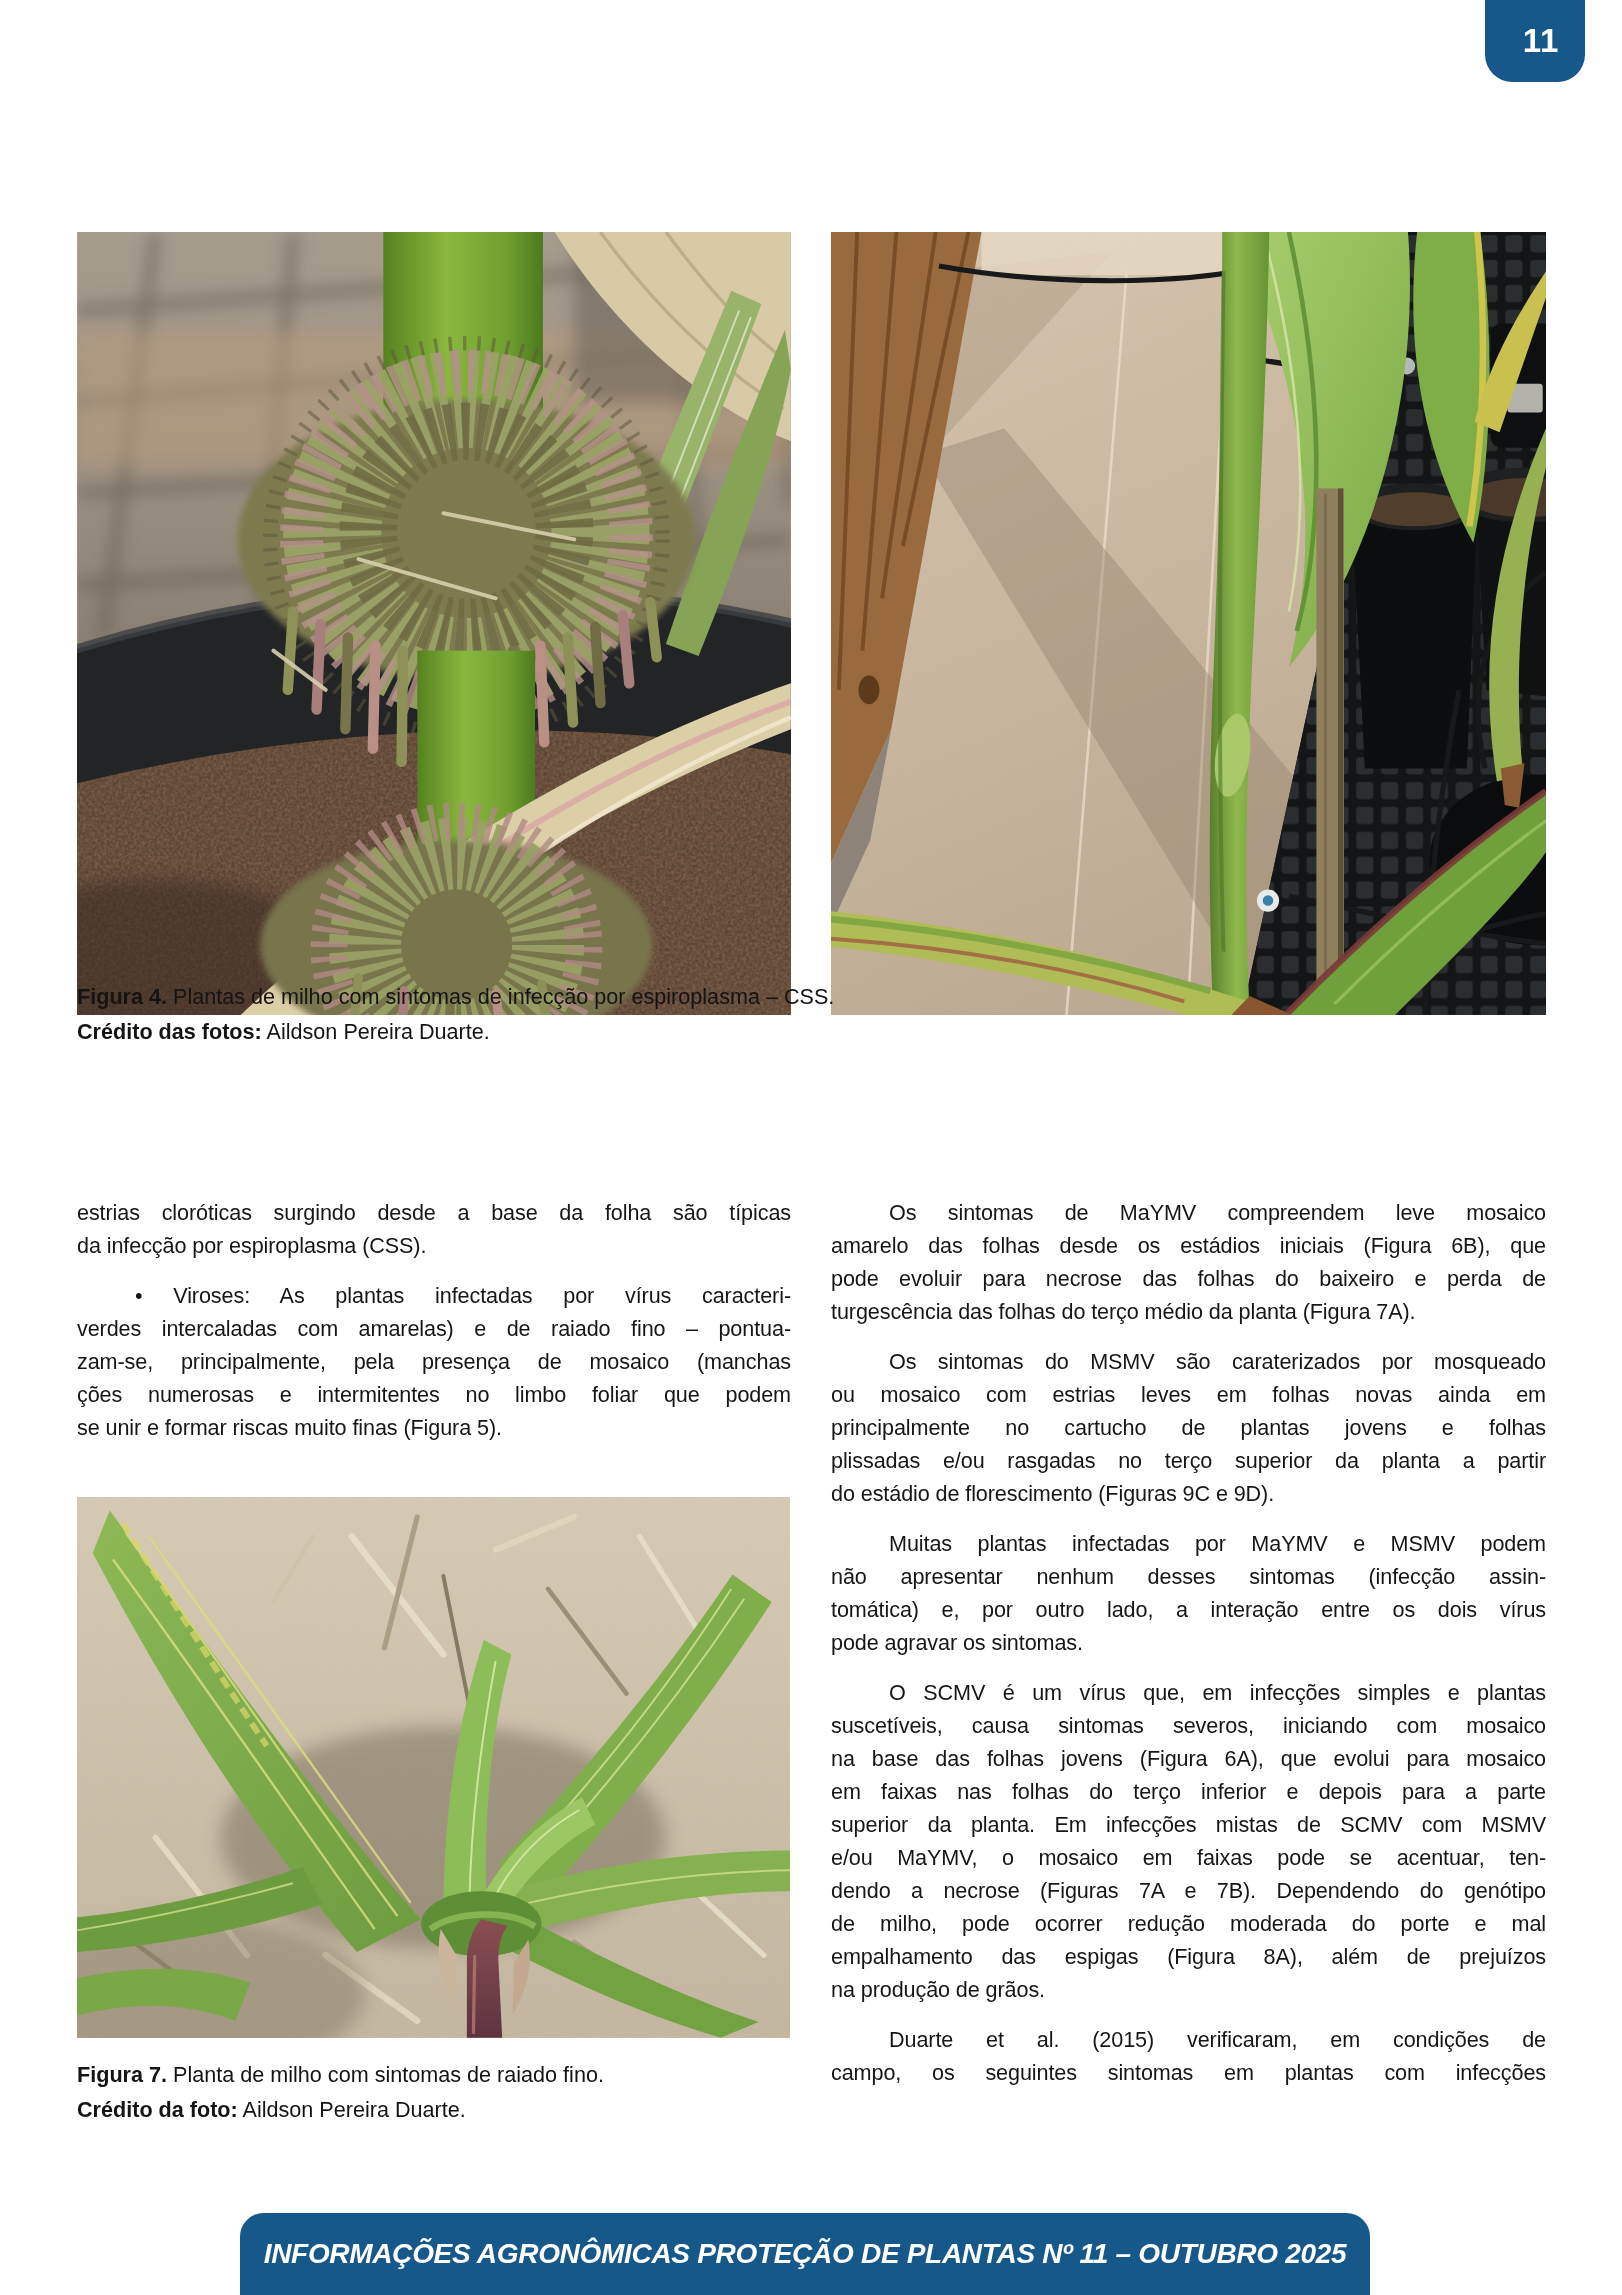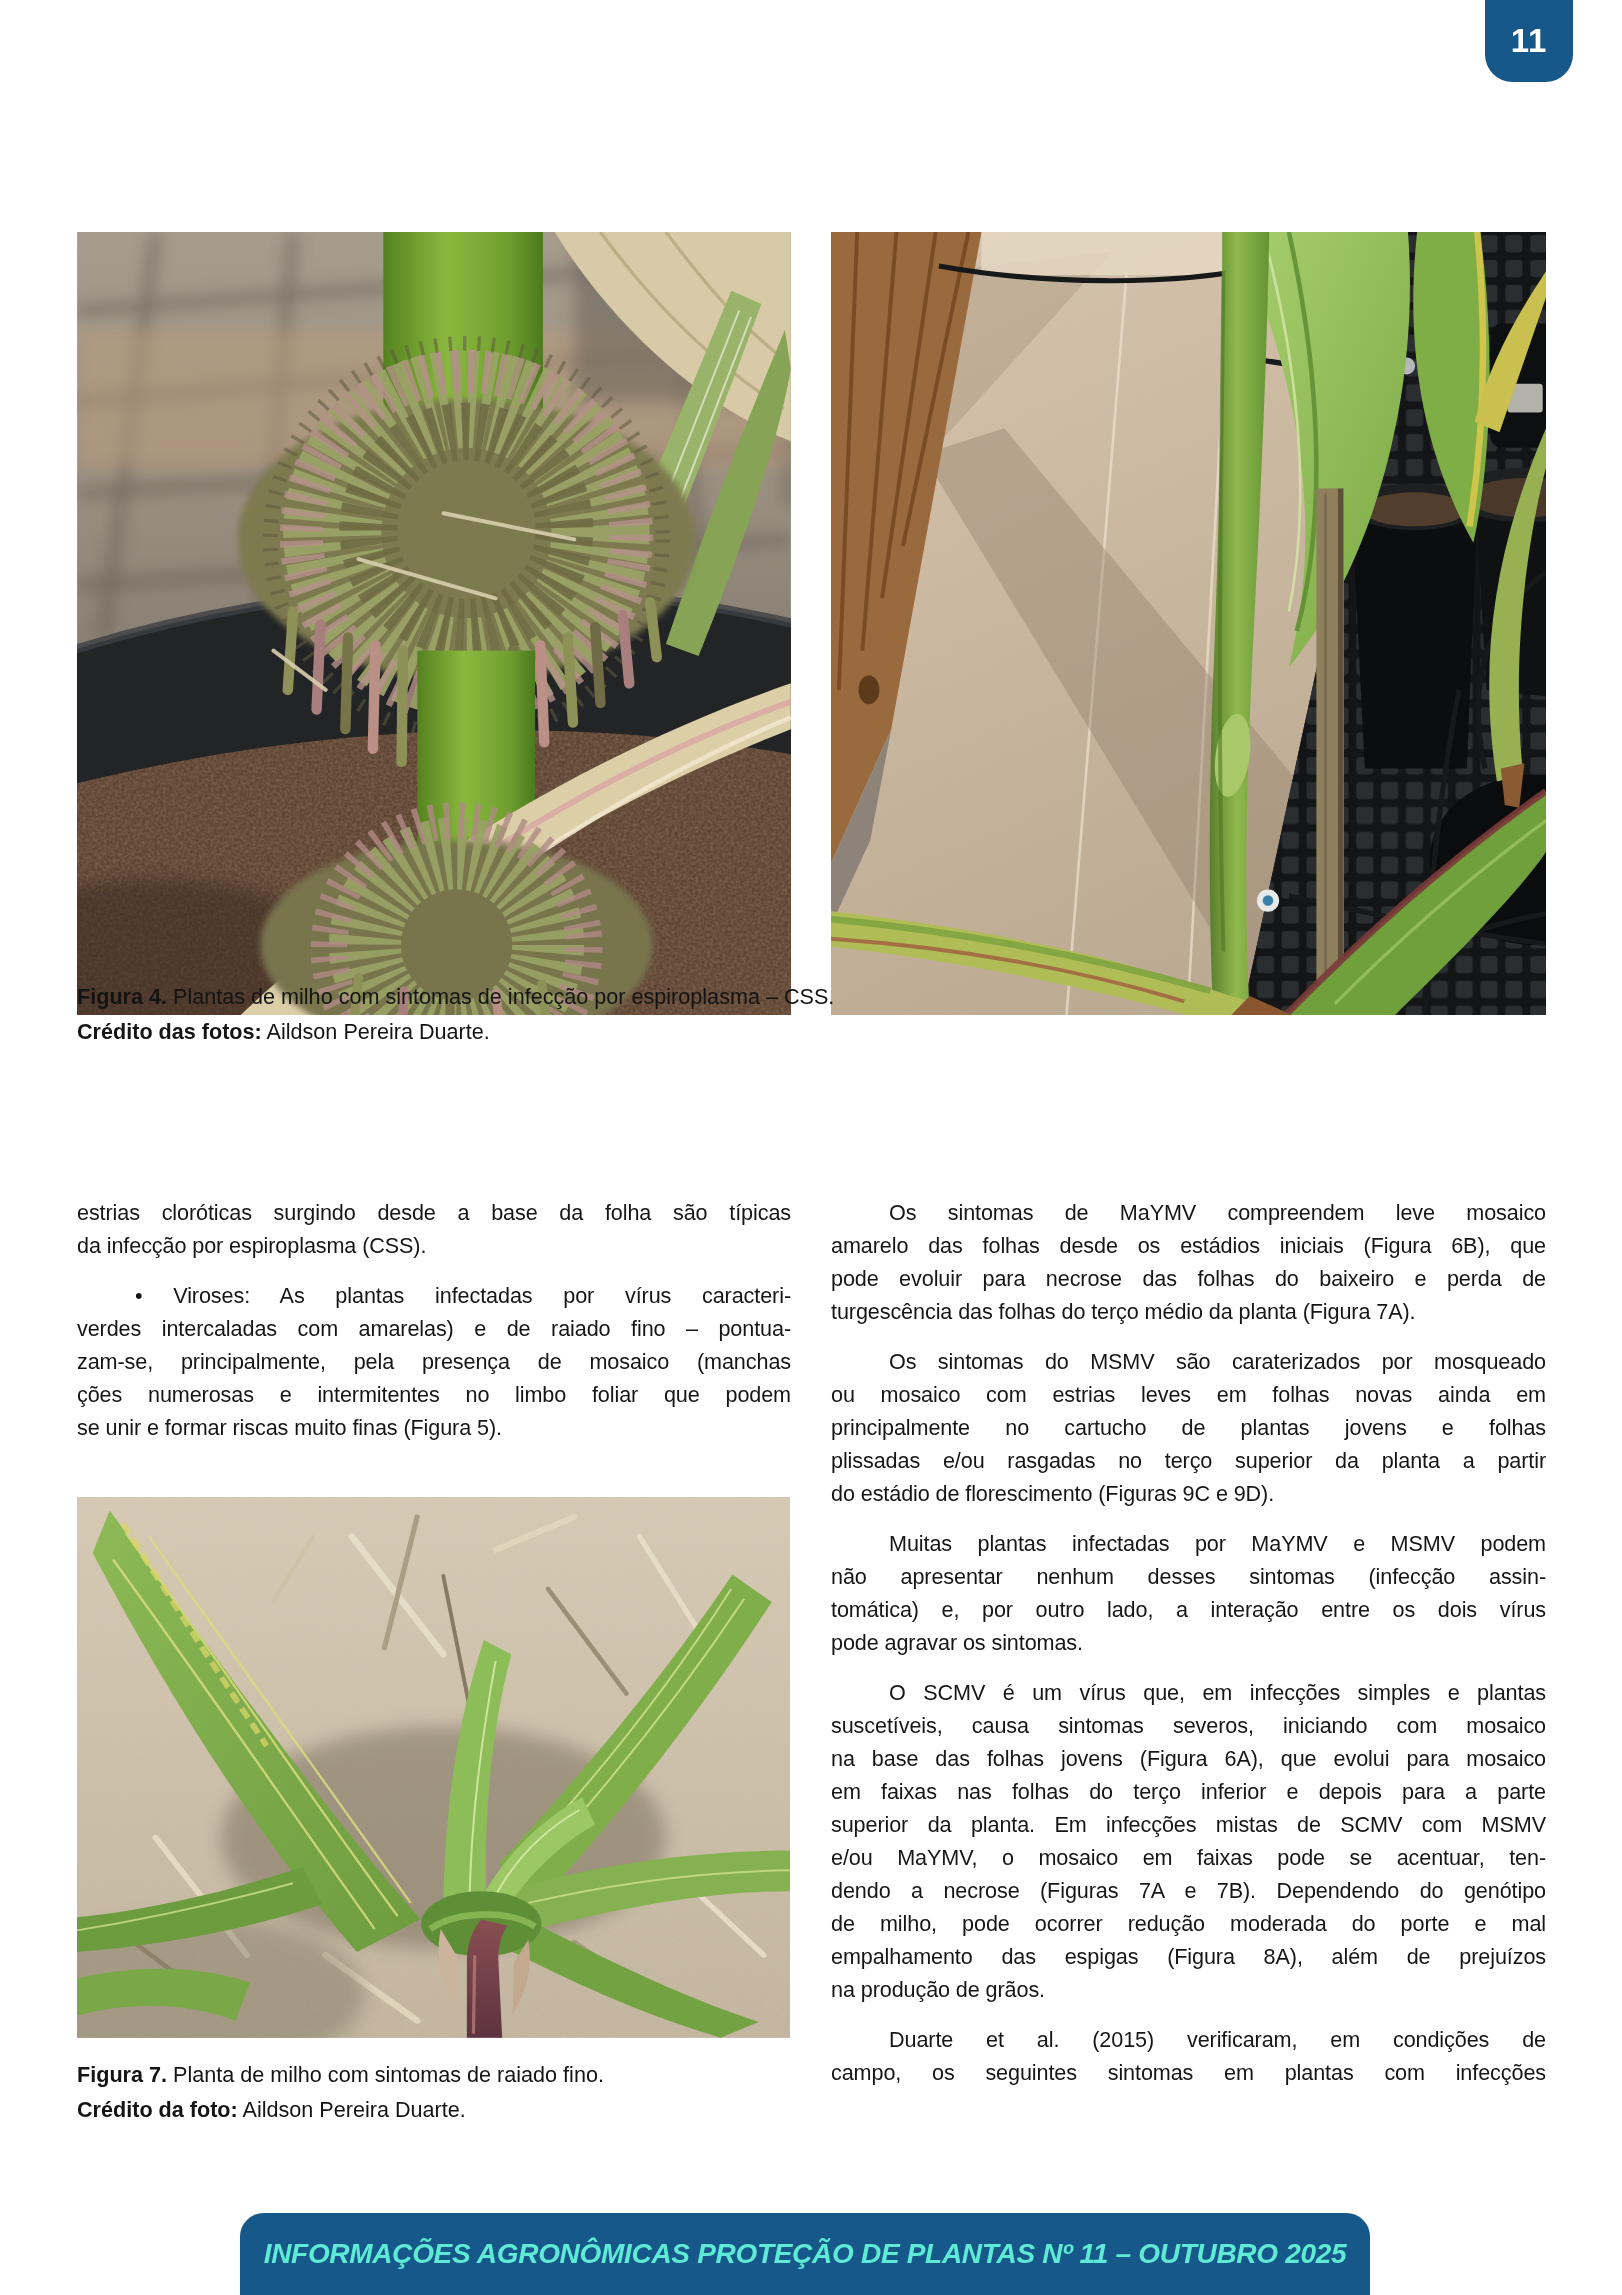--- a/index.html
+++ b/index.html
@@ -1,20 +1,20 @@
 <!DOCTYPE html>
 <html style="font-size:10.5px"><head>
 <meta charset="utf-8">
 <style>
   html,body{margin:0;padding:0;background:#ffffff;}
   .page{position:relative;width:1623px;height:2295px;background:#ffffff;overflow:hidden;
         font-family:"Liberation Sans",sans-serif;color:#1a1a1a;}
   
   .badge{position:absolute;left:1485px;top:0;width:88px;height:82px;background:#17588a;
-         border-radius:0 0 27.5px 27.5px;display:flex;align-items:center;justify-content:center;}
+         border-radius:0 0 27.5px 27.5px;display:flex;align-items:center;justify-content:center;padding-left:12px;}
   .badge span{color:#ffffff;font-size:33px;font-weight:600;letter-spacing:0.7px;}
   
   .photo{position:absolute;overflow:hidden;background:#cfc5b4;}
   #photo4a{left:77px;top:232px;width:714px;height:783px;}
   #photo4b{left:831px;top:232px;width:715px;height:783px;}
   #photo5{left:77px;top:1497px;width:713px;height:541px;}
   
   .caption{position:absolute;left:77px;width:1470px;font-size:21.6px;line-height:35px;color:#141414;}
   #cap4{top:979px;}
   #cap5{top:2057px;}
@@ -24,21 +24,21 @@
   #leftcol{left:77px;width:714px;}
   #rightcol{left:831px;width:715px;}
   .para{margin:0 0 17px 0;}
   .para:last-child{margin-bottom:0;}
   .line{text-align:justify;text-align-last:justify;white-space:nowrap;}
   .line.last{text-align-last:left;}
   .line.ind{padding-left:58px;}
   
   .footer{position:absolute;left:240px;top:2213px;width:1130px;height:82px;background:#17588a;
           border-radius:23.6px 23.6px 0 0;display:flex;align-items:center;justify-content:center;}
-  .footer span{color:#5eead4;font-weight:700;font-style:italic;font-size:28px;letter-spacing:-0.3px;}
+  .footer span{color:#ffffff;font-weight:700;font-style:italic;font-size:28px;letter-spacing:-0.3px;}
 </style>
 </head>
 <body>
 
 <div class="page">
 
   <div class="badge">
     <span>11</span>
   </div>
 

